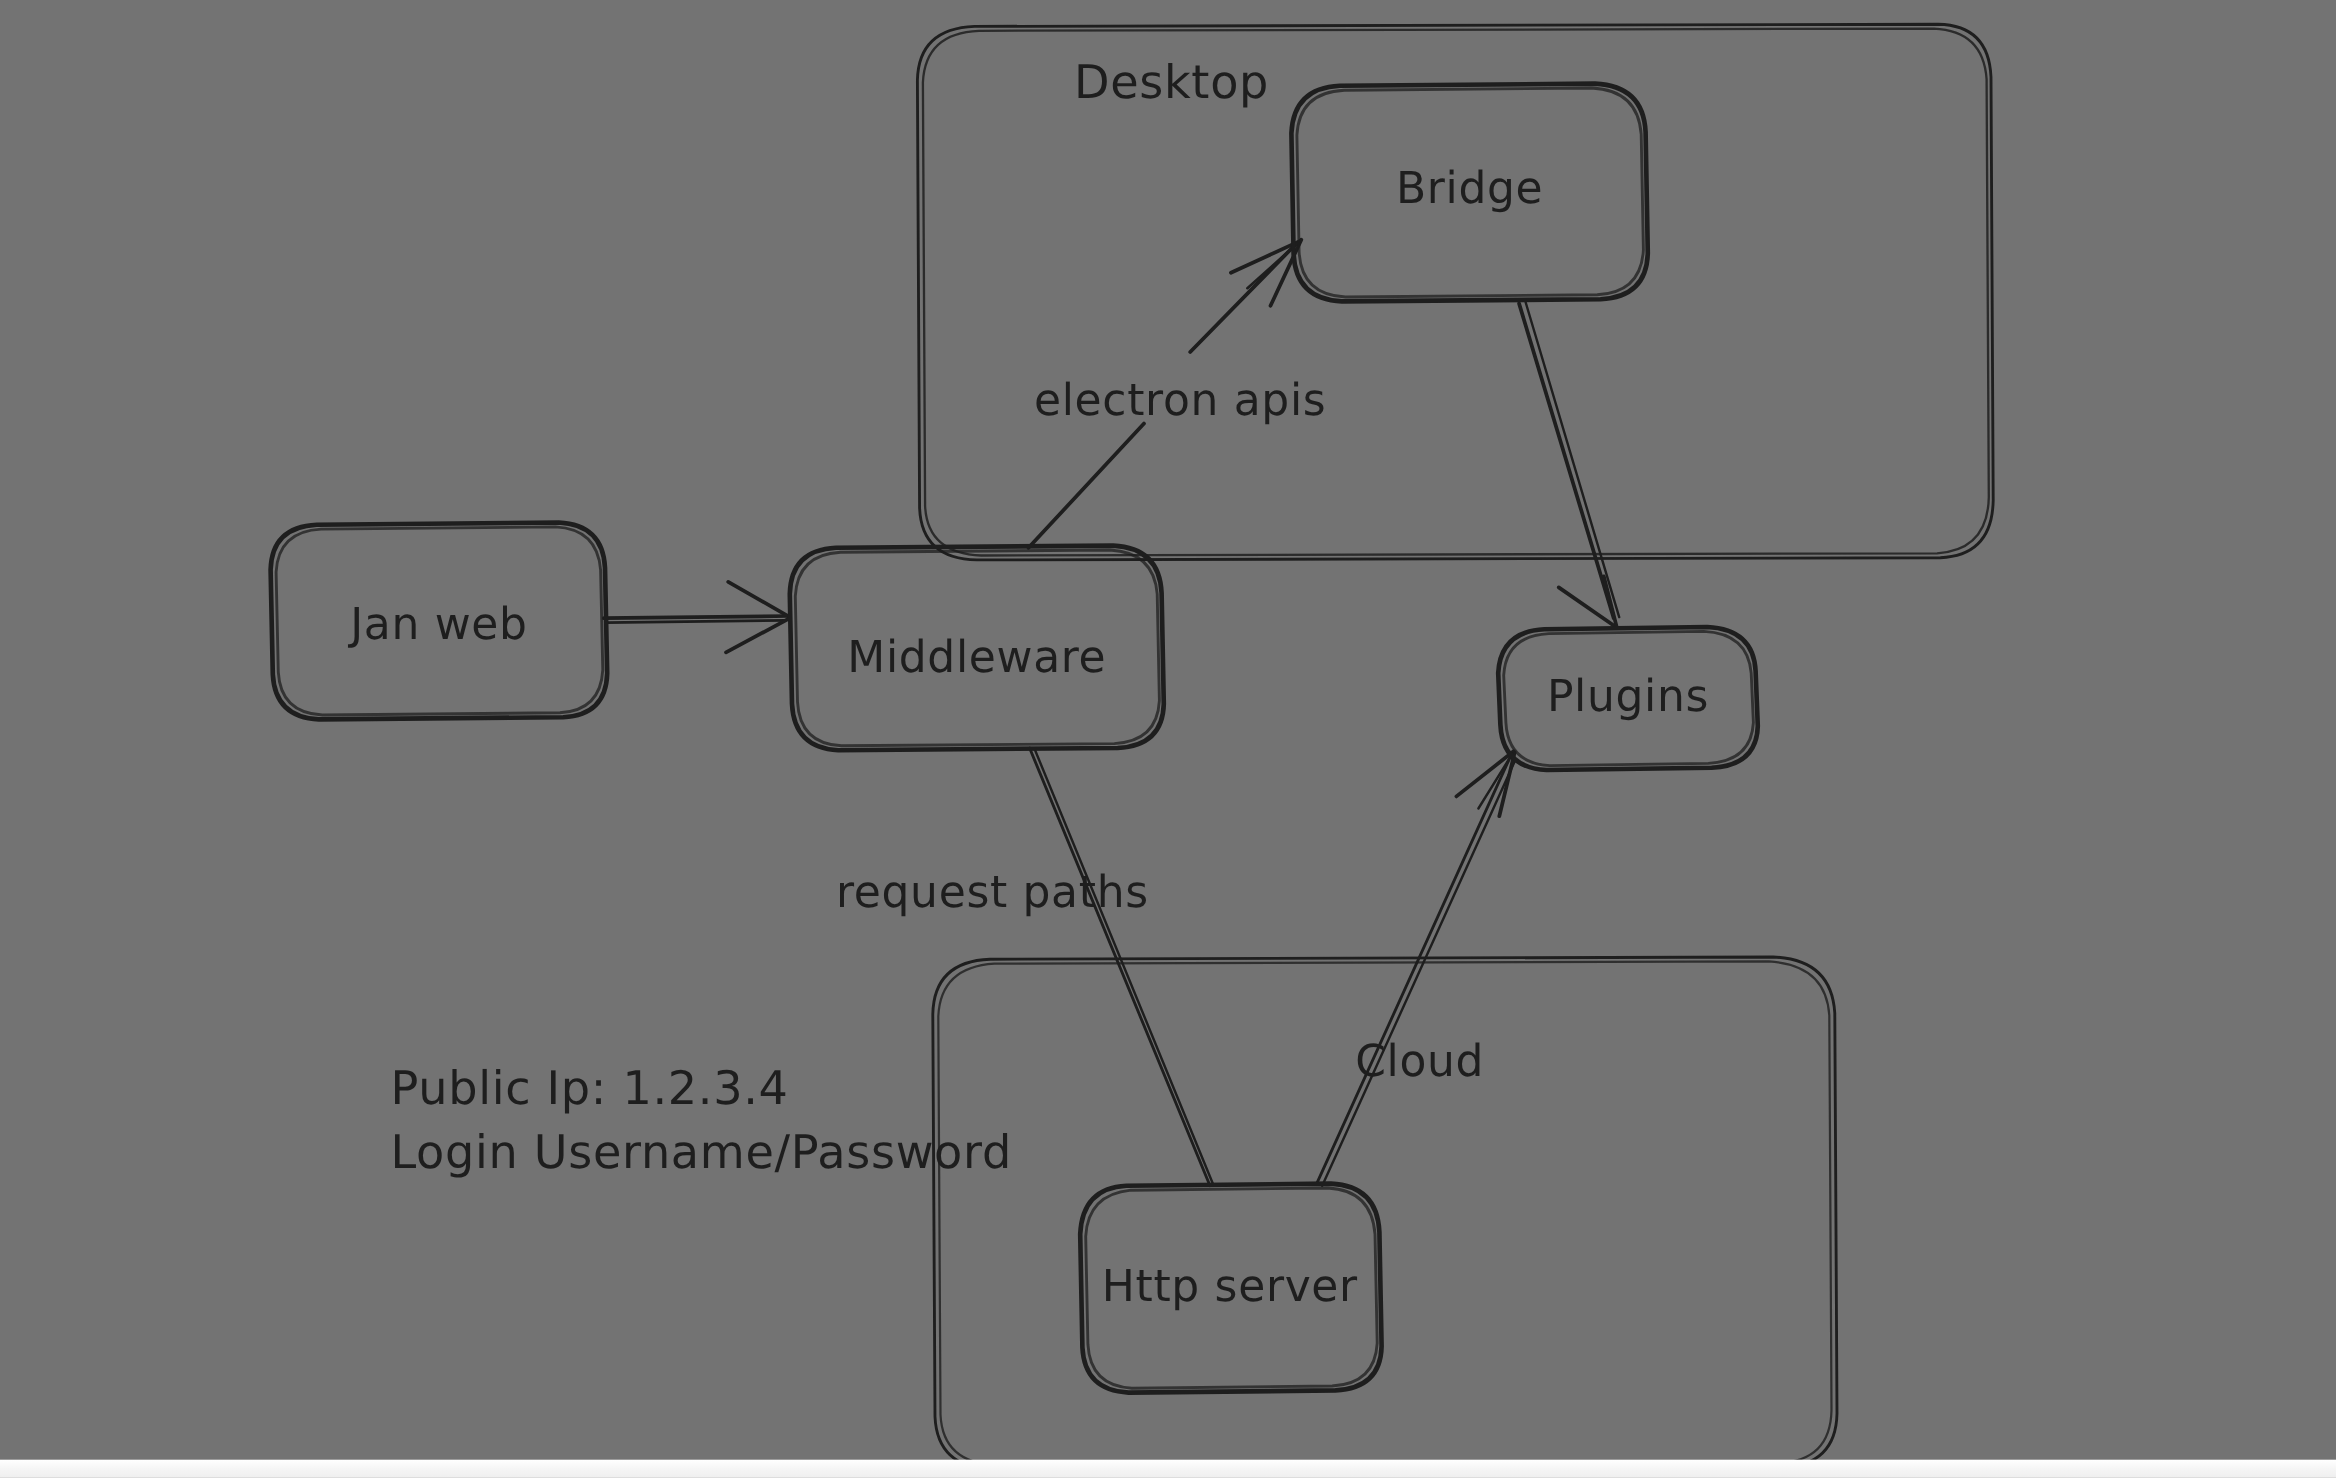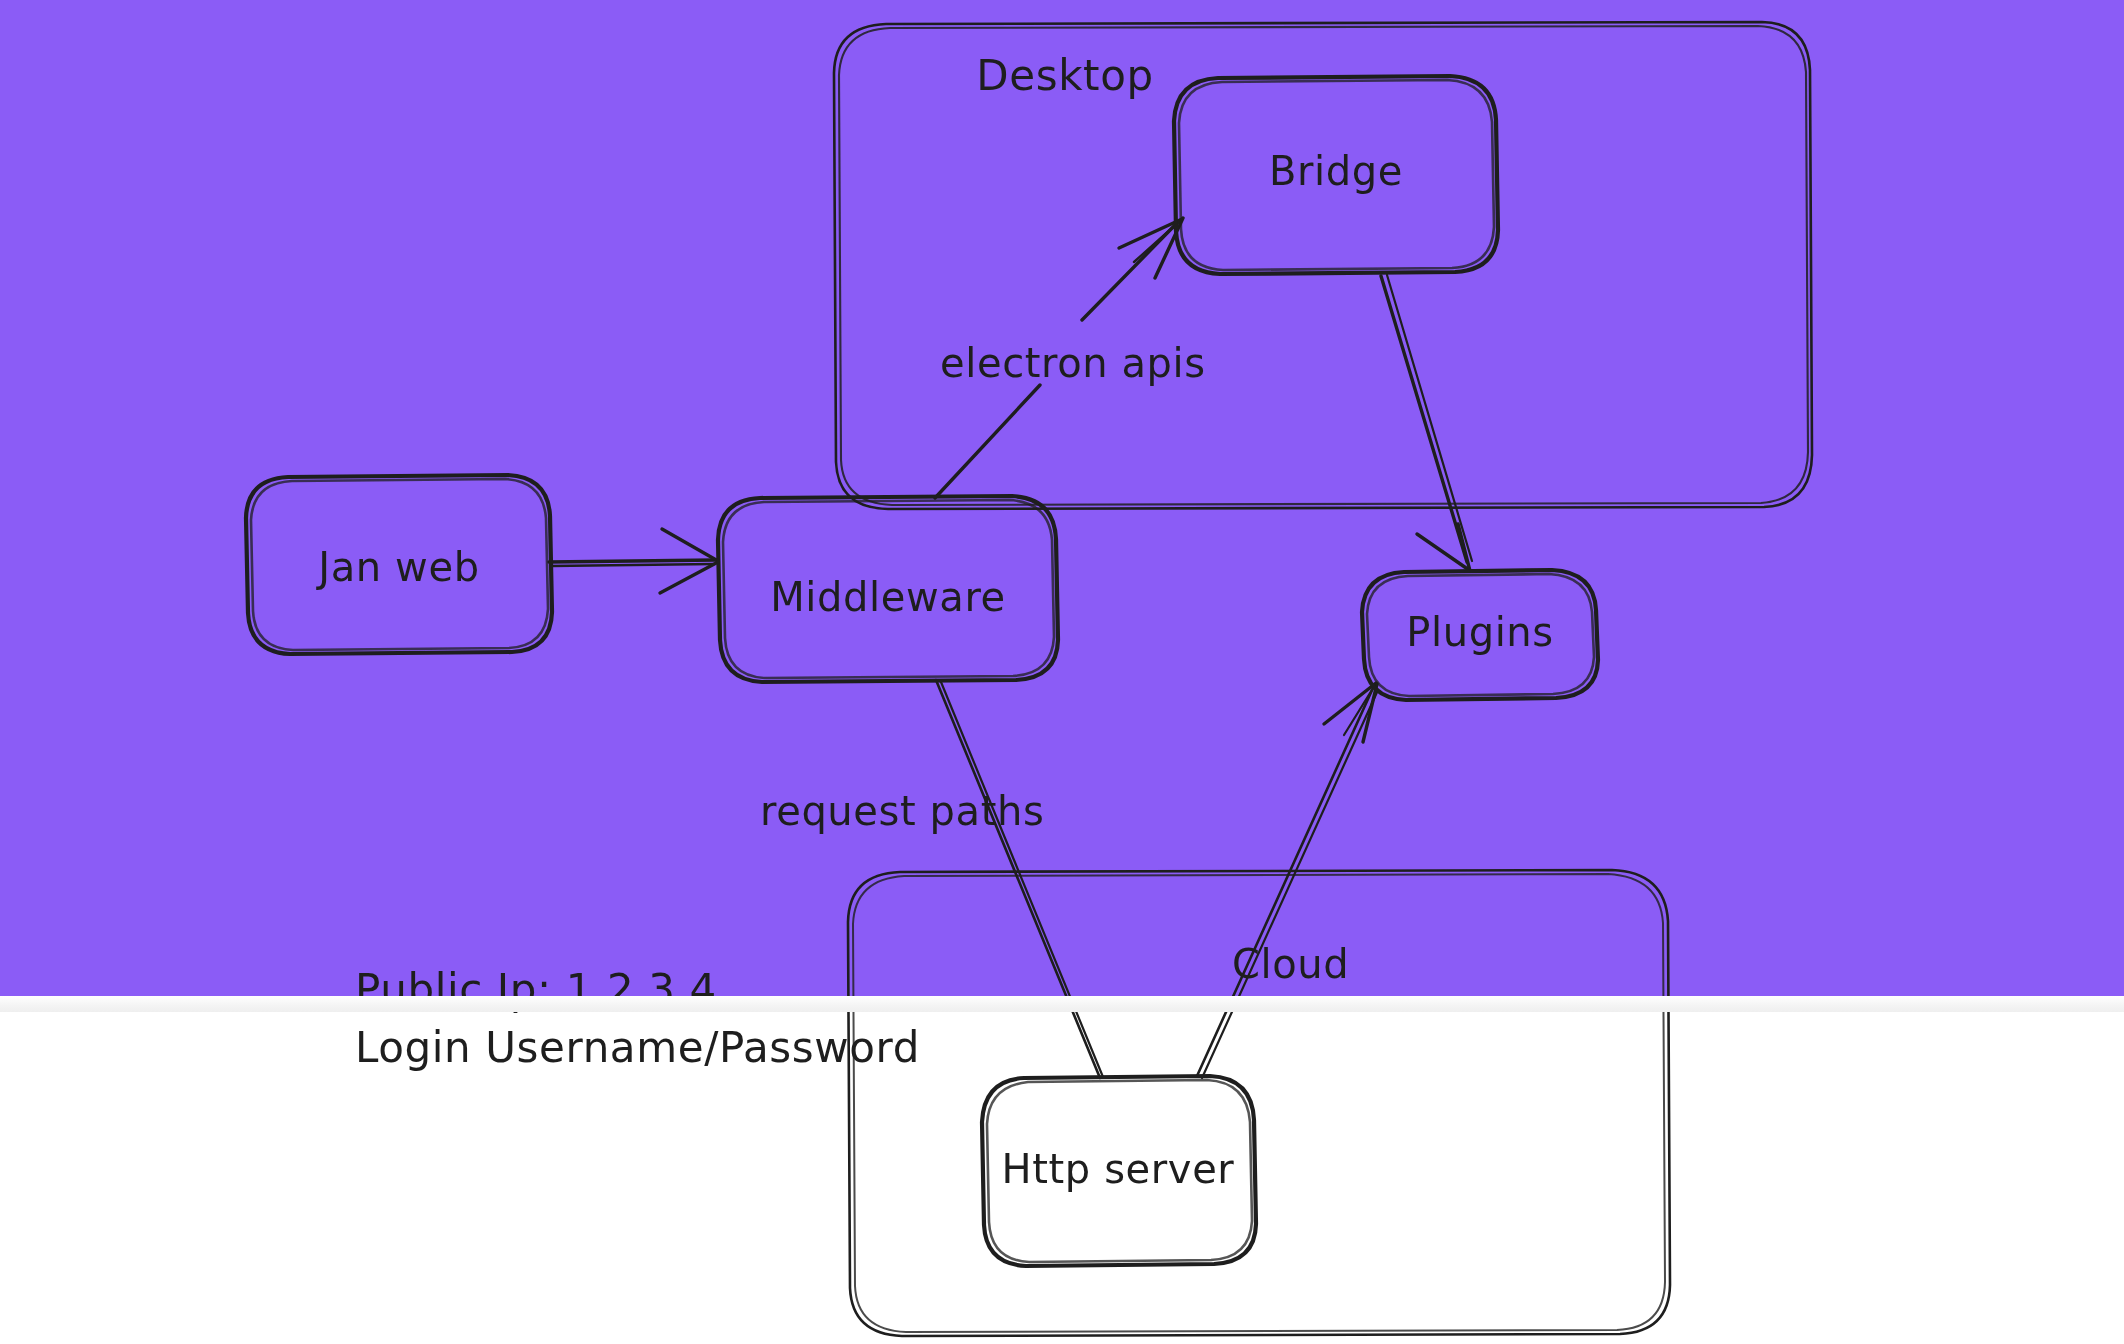--- a/index.html
+++ b/index.html
@@ -9,22 +9,22 @@
   }
   body {
     width: 2124px;
     height: 1344px;
     overflow: hidden;
     font-family: "DejaVu Sans", sans-serif;
   }
   #canvas-root {
     position: relative;
     width: 2124px;
-    height: 1012px;
-    background: #8b5cf6;
+    height: 1343px;
+    background: #737373;
   }
   svg#diagram {
     display: block;
     width: 2124px;
     height: 1344px;
   }
   .stroke {
     fill: none;
     stroke: #1e1e1e;
     stroke-linecap: round;

